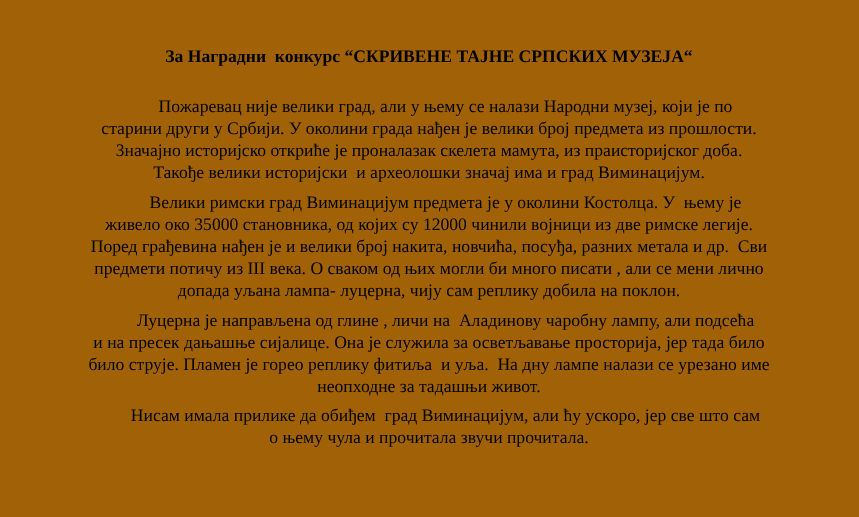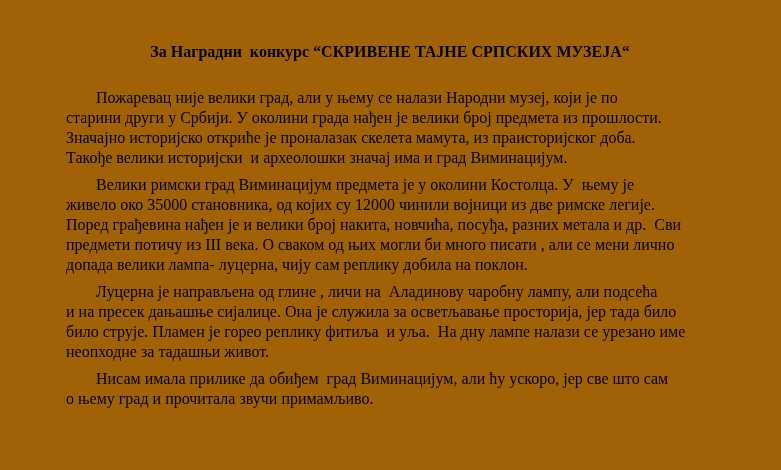--- a/index.html
+++ b/index.html
@@ -25,21 +25,21 @@
     font-size: 16px;
     line-height: 23px;
     margin-bottom: 25px;
   }
   .title .tline { white-space: pre; }
   .para {
     font-size: 16px;
     line-height: 20px;
     margin-bottom: 7px;
   }
-  .line { white-space: pre; }
+  .line { white-space: pre; text-align: center; }
   .first { padding-left: 30px; }
 </style>
 </head>
 <body>
 
 <div class="page">
   <div class="doc">
 
     <div class="title">
       <div class="tline">За Наградни  конкурс “СКРИВЕНЕ ТАЈНЕ СРПСКИХ МУЗЕЈА“</div>
@@ -50,29 +50,29 @@
       <div class="line">старини други у Србији. У околини града нађен је велики број предмета из прошлости.</div>
       <div class="line">Значајно историјско откриће је проналазак скелета мамута, из праисторијског доба.</div>
       <div class="line">Такође велики историјски  и археолошки значај има и град Виминацијум.</div>
     </div>
 
     <div class="para">
       <div class="line first">Велики римски град Виминацијум предмета је у околини Костолца. У  њему је</div>
       <div class="line">живело око 35000 становника, од којих су 12000 чинили војници из две римске легије.</div>
       <div class="line">Поред грађевина нађен је и велики број накита, новчића, посуђа, разних метала и др.  Сви</div>
       <div class="line">предмети потичу из III века. О сваком од њих могли би много писати , али се мени лично</div>
-      <div class="line">допада велики лампа- луцерна, чију сам реплику добила на поклон.</div>
+      <div class="line">допада уљана лампа- луцерна, чију сам реплику добила на поклон.</div>
     </div>
 
     <div class="para">
       <div class="line first">Луцерна је направљена од глине , личи на  Аладинову чаробну лампу, али подсећа</div>
       <div class="line">и на пресек дањашње сијалице. Она је служила за осветљавање просторија, јер тада било</div>
       <div class="line">било струје. Пламен је горео реплику фитиља  и уља.  На дну лампе налази се урезано име</div>
       <div class="line">неопходне за тадашњи живот.</div>
     </div>
 
     <div class="para">
       <div class="line first">Нисам имала прилике да обиђем  град Виминацијум, али ћу ускоро, јер све што сам</div>
-      <div class="line">о њему град и прочитала звучи примамљиво.</div>
+      <div class="line">о њему чула и прочитала звучи прочитала.</div>
     </div>
 
   </div>
 </div>
 
 </body></html>

